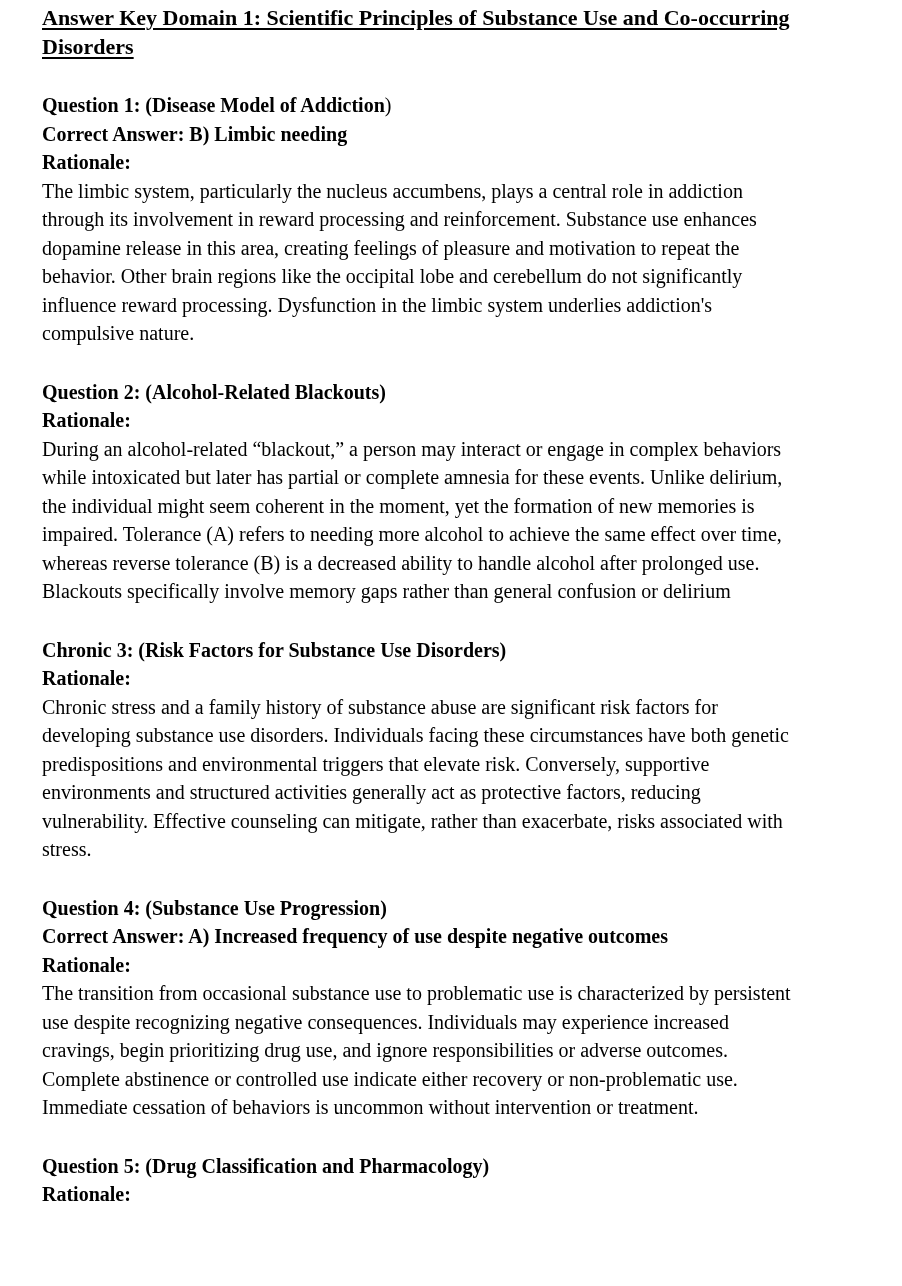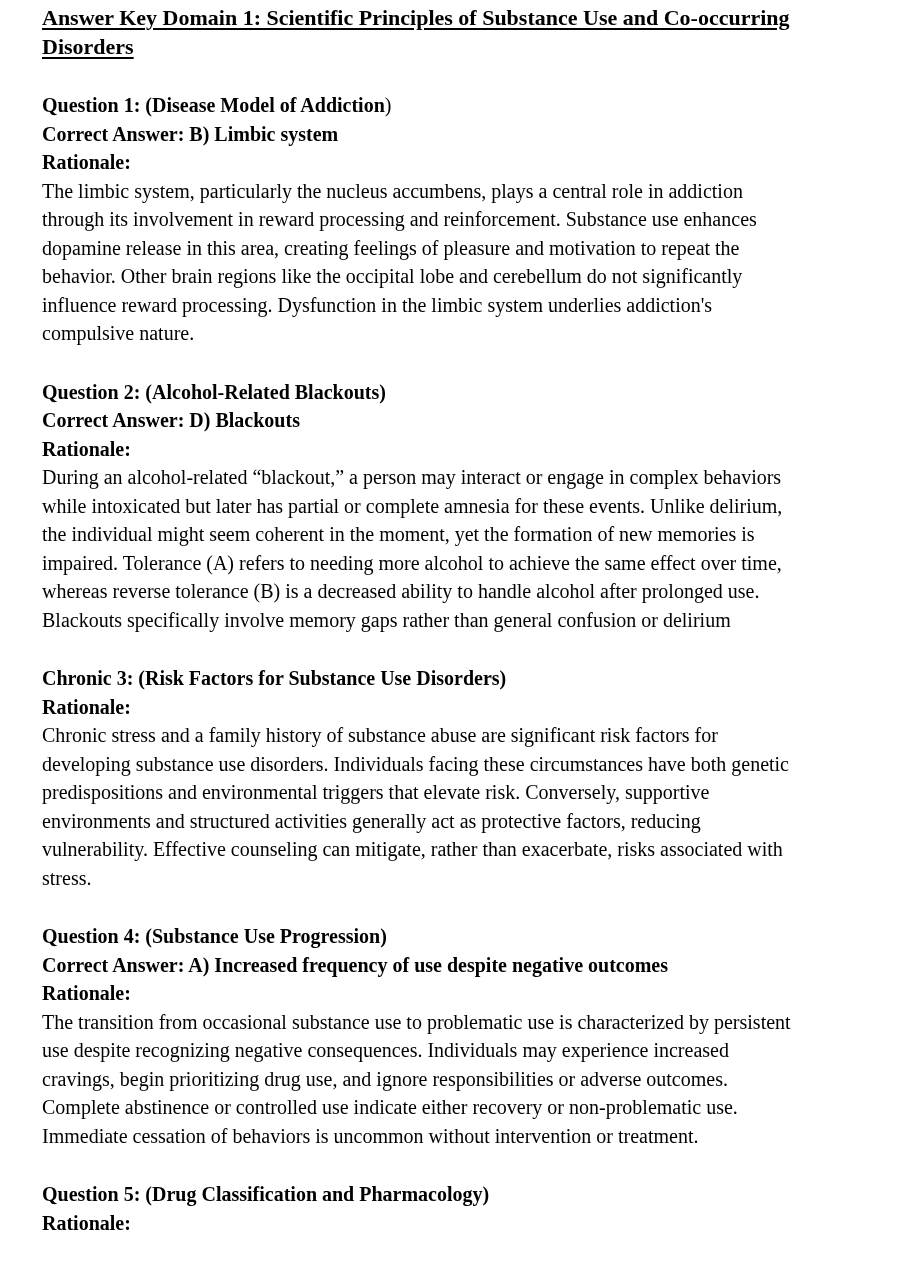--- a/index.html
+++ b/index.html
@@ -46,33 +46,32 @@
 </head>
 <body>
 
 <div class="page">
 
   <h1 class="doc-title">Answer Key Domain 1: Scientific Principles of Substance Use and Co-occurring
 Disorders</h1>
 
   <section class="question">
     <p class="b"><span>Question 1: (Disease Model of Addiction</span><span class="r">)</span></p>
-    <p class="b">Correct Answer: B) Limbic system</p>
+    <p class="b">Correct Answer: B) Limbic needing</p>
     <p class="b">Rationale:</p>
     <p>The limbic system, particularly the nucleus accumbens, plays a central role in addiction
 through its involvement in reward processing and reinforcement. Substance use enhances
 dopamine release in this area, creating feelings of pleasure and motivation to repeat the
 behavior. Other brain regions like the occipital lobe and cerebellum do not significantly
 influence reward processing. Dysfunction in the limbic system underlies addiction's
 compulsive nature.</p>
   </section>
 
   <section class="question">
     <p class="b"><span>Question 2: (Alcohol-Related Blackouts)</span><span class="r"></span></p>
-    <p class="b">Correct Answer: D) Blackouts</p>
     <p class="b">Rationale:</p>
     <p>During an alcohol-related “blackout,” a person may interact or engage in complex behaviors
 while intoxicated but later has partial or complete amnesia for these events. Unlike delirium,
 the individual might seem coherent in the moment, yet the formation of new memories is
 impaired. Tolerance (A) refers to needing more alcohol to achieve the same effect over time,
 whereas reverse tolerance (B) is a decreased ability to handle alcohol after prolonged use.
 Blackouts specifically involve memory gaps rather than general confusion or delirium</p>
   </section>
 
   <section class="question">

